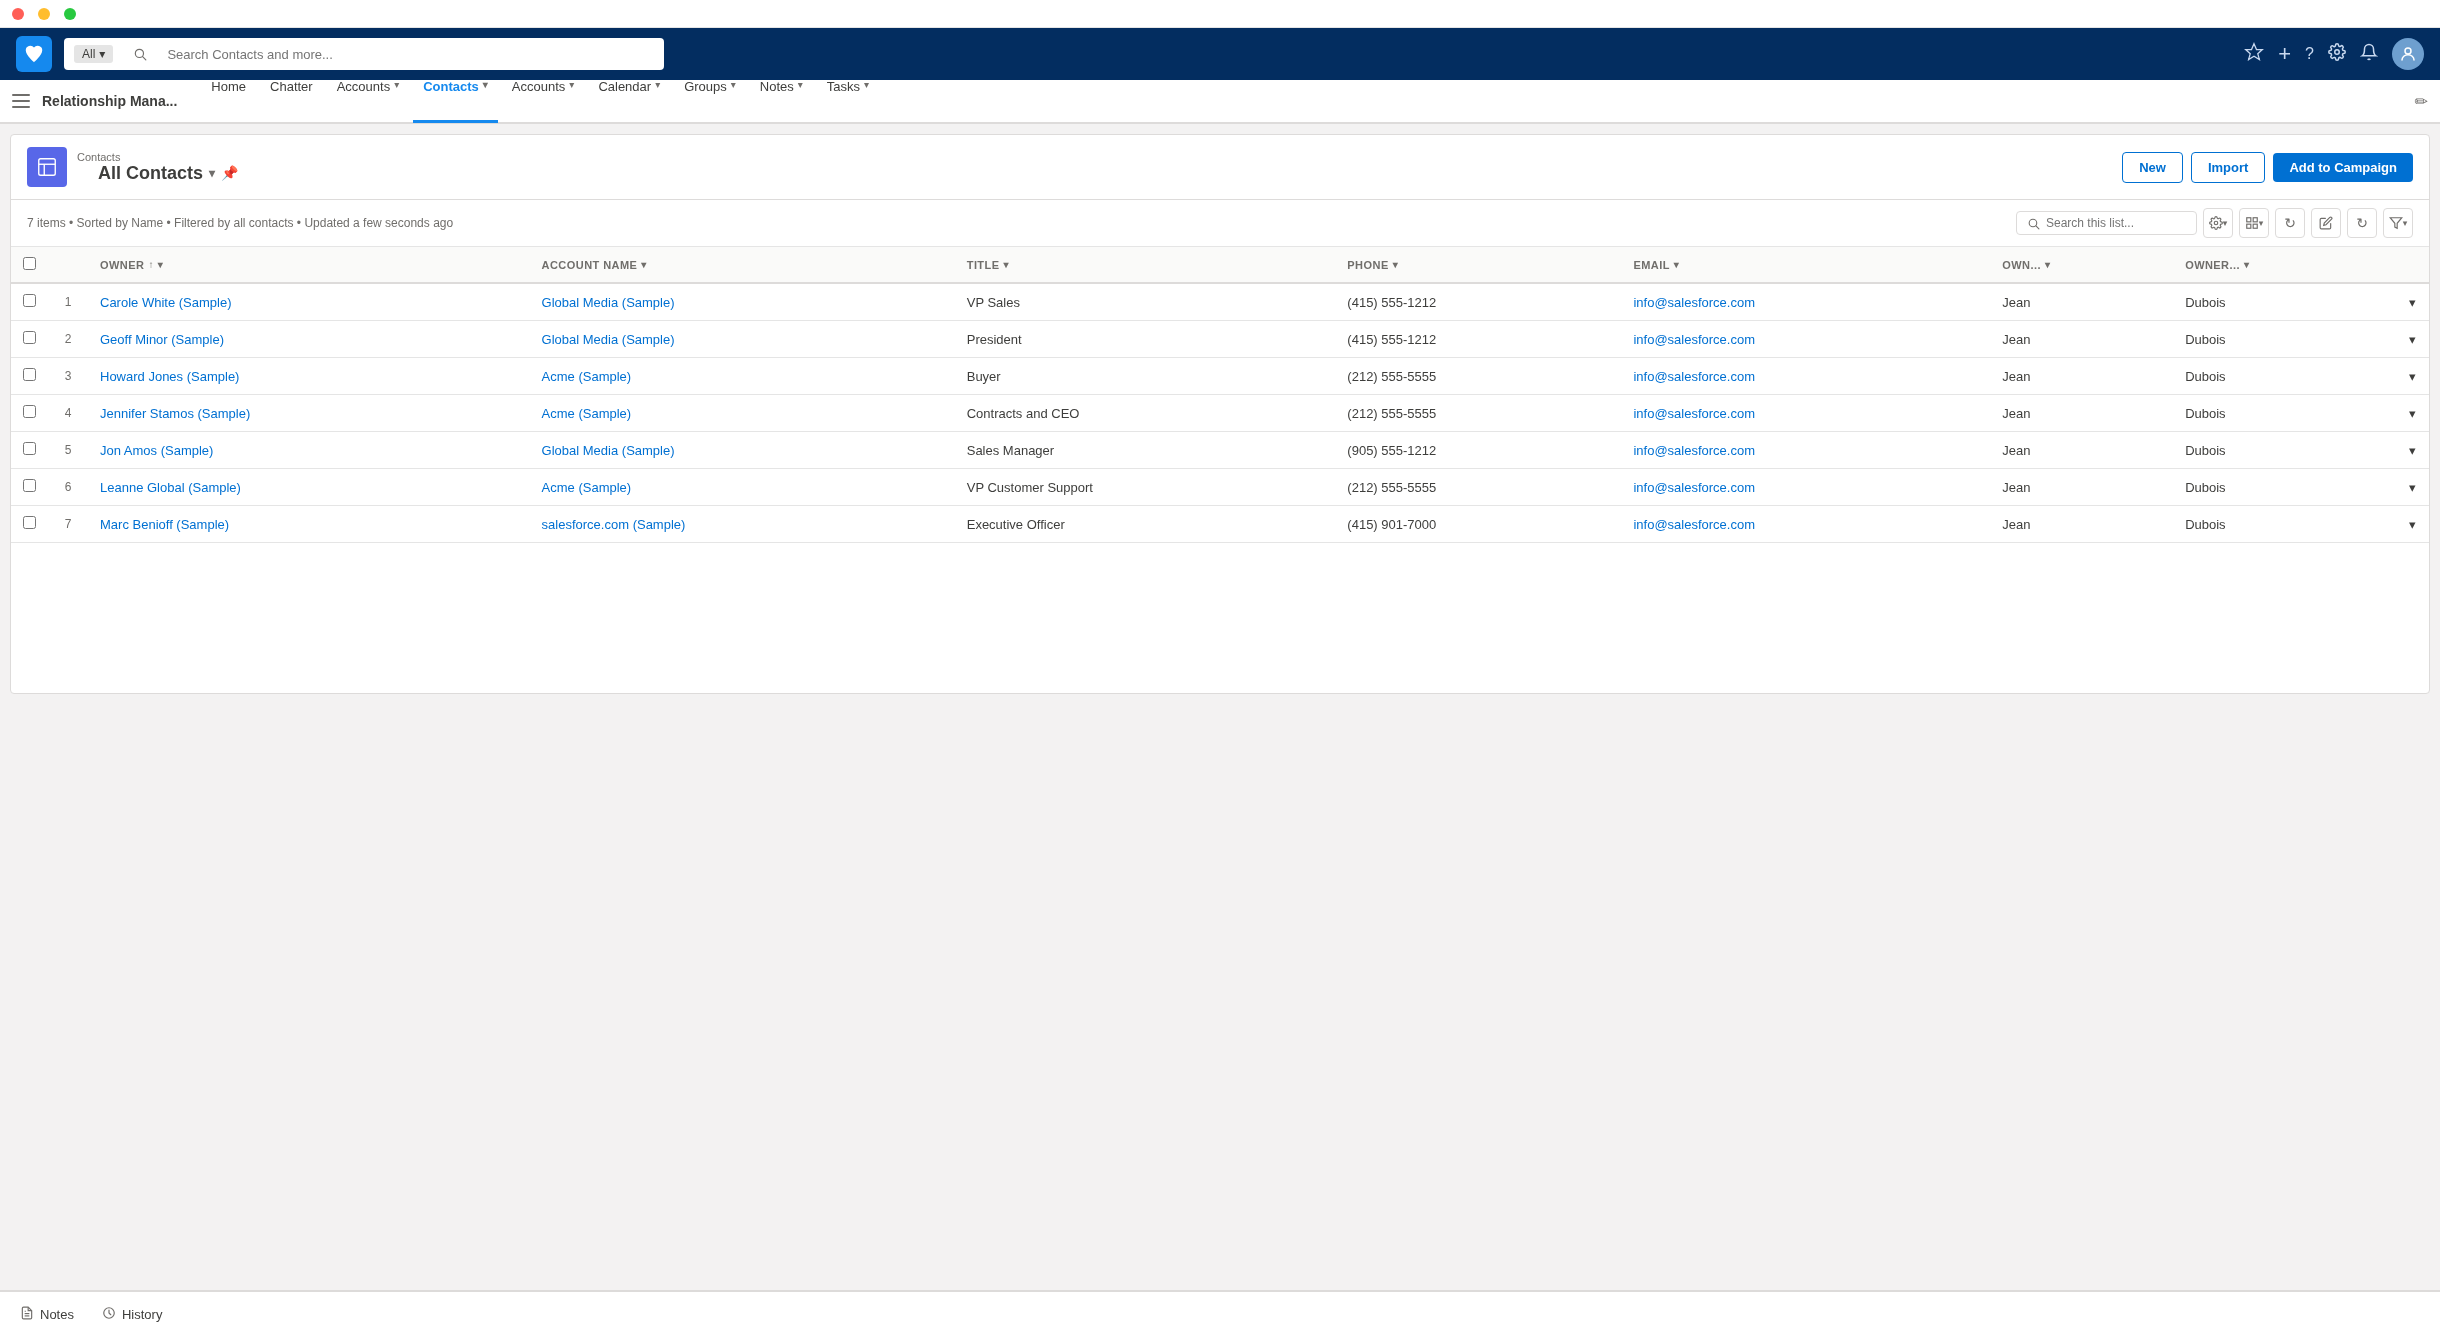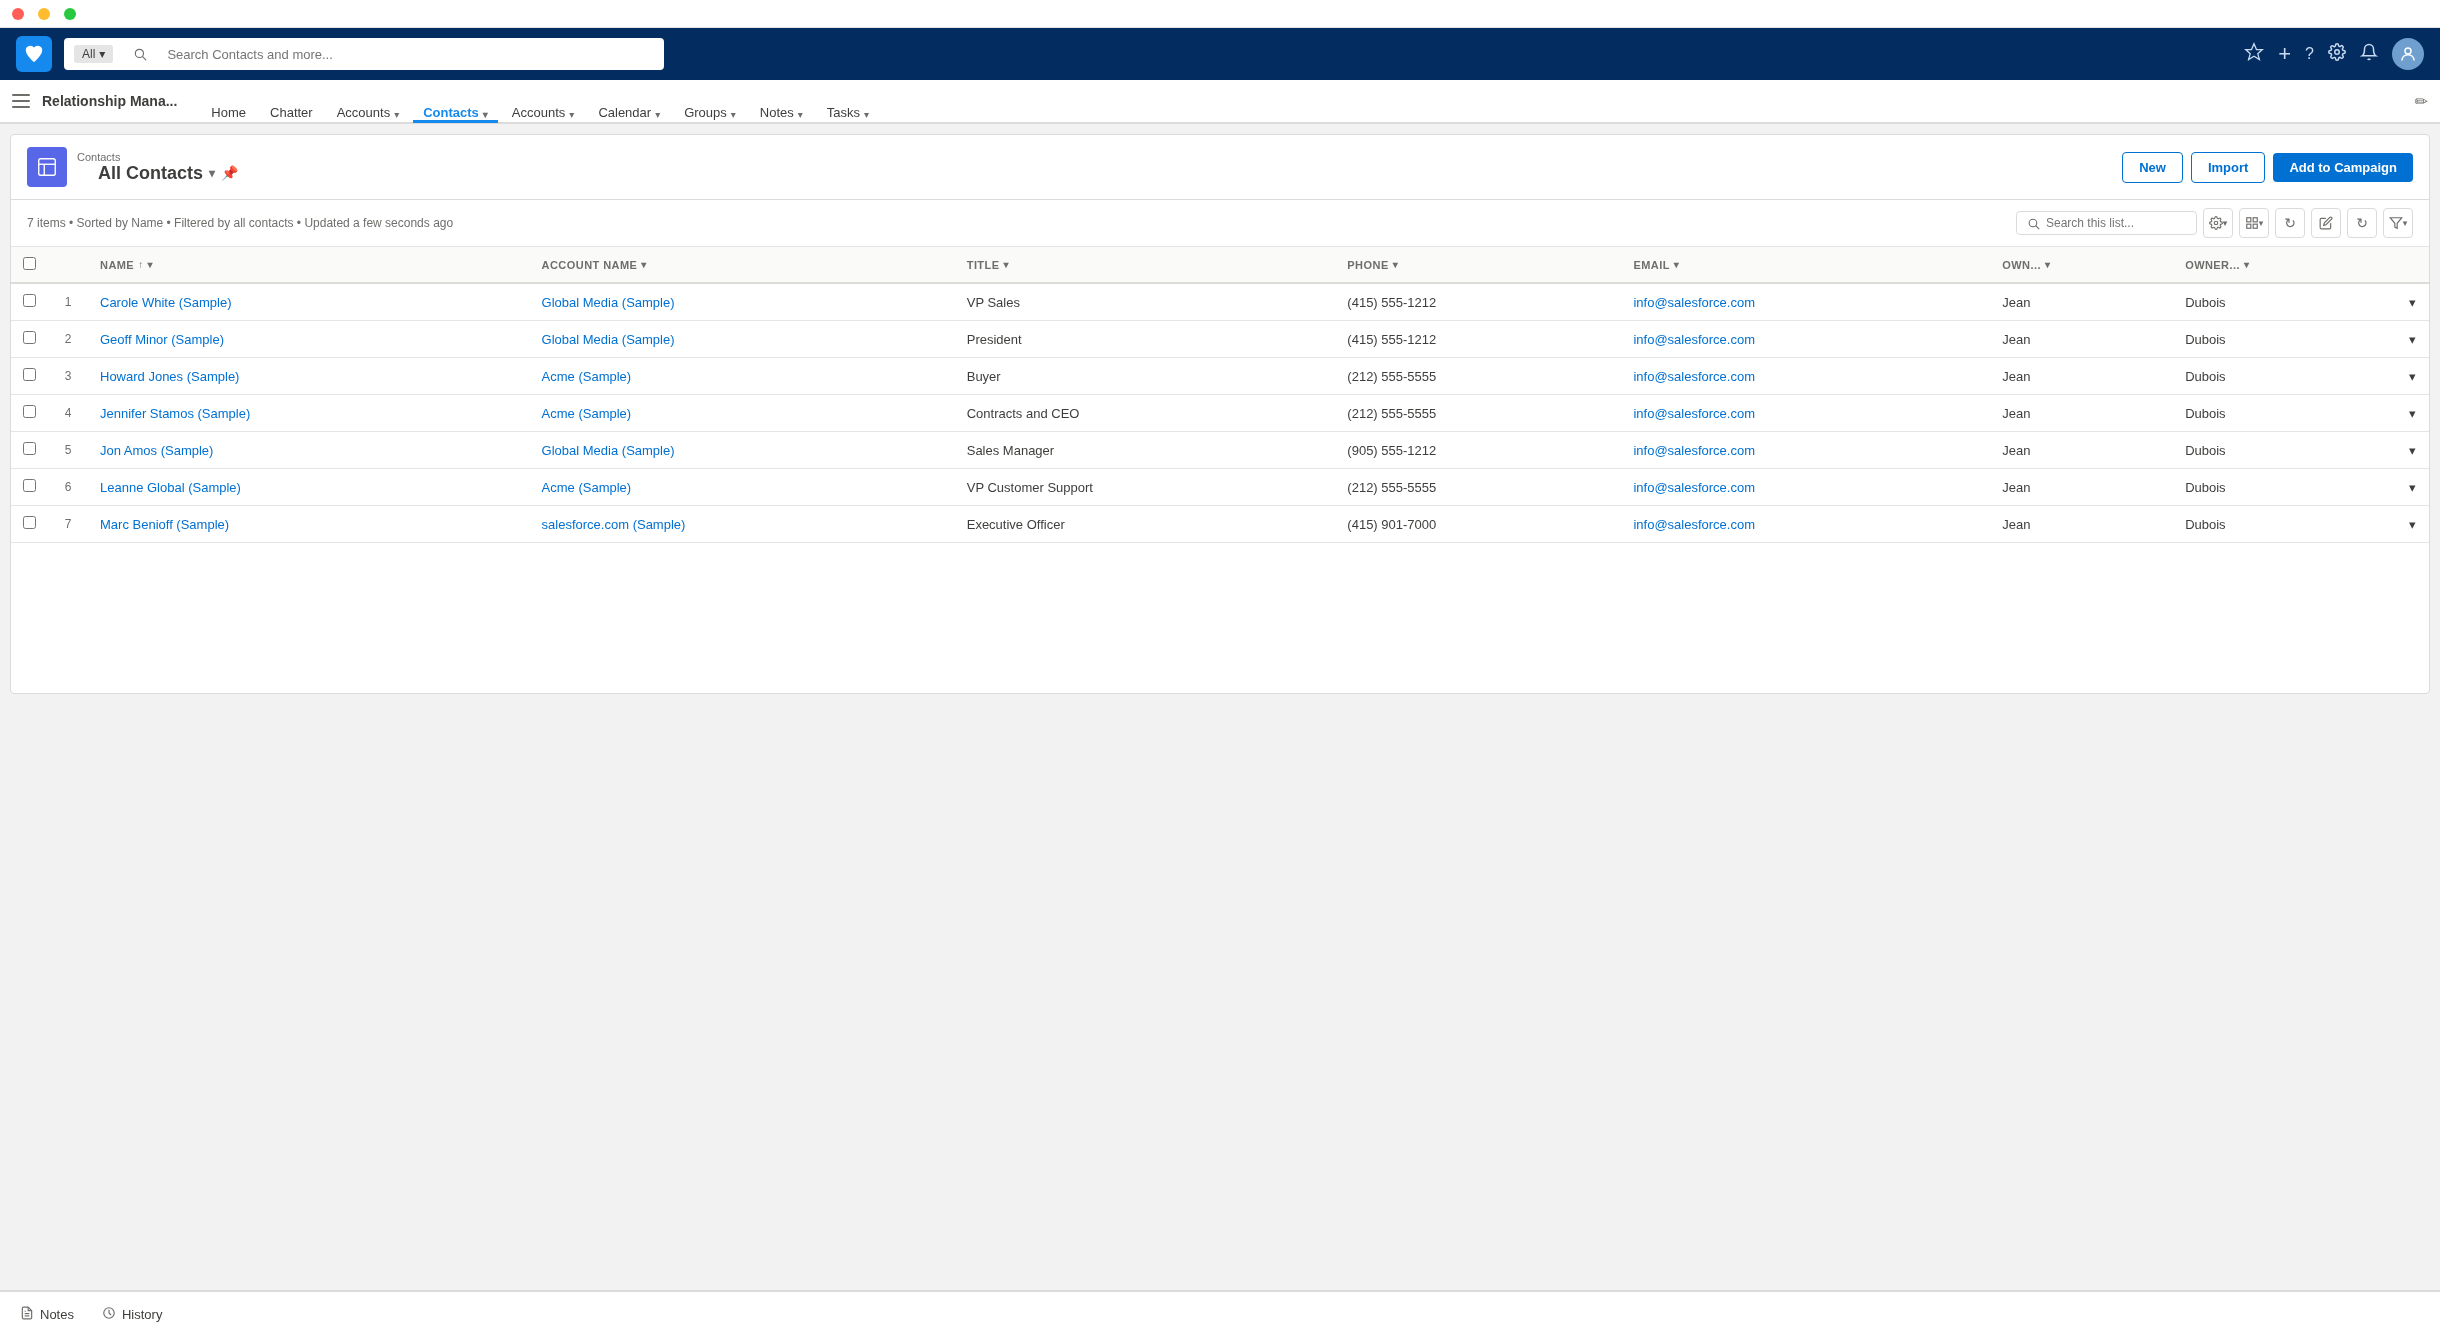--- a/index.html
+++ b/index.html
@@ -72,21 +72,21 @@
       border-bottom: 2px solid #dddbda;
       gap: 4px;
     }
     .app-nav-menu-icon {
       font-size: 20px; color: #706e6b; cursor: pointer; margin-right: 8px;
     }
     .app-name {
       font-size: 14px; font-weight: 600; color: #3e3e3c; margin-right: 20px; white-space: nowrap;
     }
     .nav-item {
-      display: flex; align-items: flex-end; gap: 4px;
+      display: flex; align-items: flex-start; gap: 4px;
       padding: 0 10px; height: 44px; cursor: pointer;
       font-size: 13px; color: #3e3e3c; white-space: nowrap;
       border-bottom: 3px solid transparent;
       transition: border-color 0.15s;
       position: relative;
     }
     .nav-item.active { border-bottom-color: #1589ee; color: #1589ee; font-weight: 600; }
     .nav-chevron { font-size: 10px; color: #706e6b; }
     .nav-edit { margin-left: auto; font-size: 16px; color: #706e6b; cursor: pointer; }
 
@@ -381,21 +381,21 @@
   <div style="overflow-x: auto; flex: 1;">
     <table class="contacts-table">
       <thead>
         <tr>
           <th class="checkbox-cell">
             <input type="checkbox" style="">
           </th>
           <th class="num-cell"></th>
           <th>
             <div class="th-inner">
-              <span>NAME</span>
+              <span>OWNER</span>
               <span class="sort-arrow">↑</span>
               <span class="chevron-sm">▾</span>
             </div>
           </th>
           <th>
             <div class="th-inner">
               <span>ACCOUNT NAME</span>
               <span class="chevron-sm">▾</span>
             </div>
           </th>

